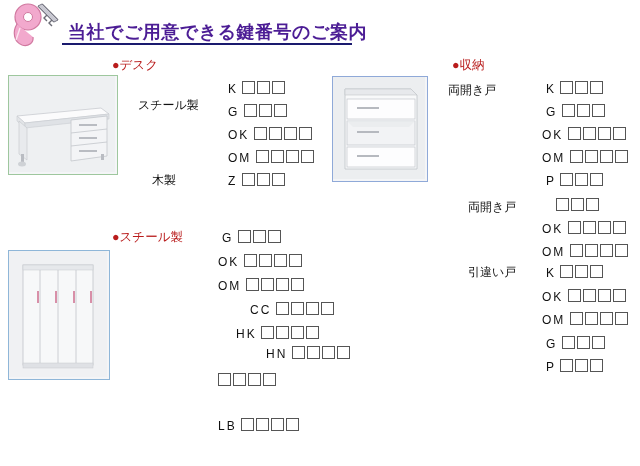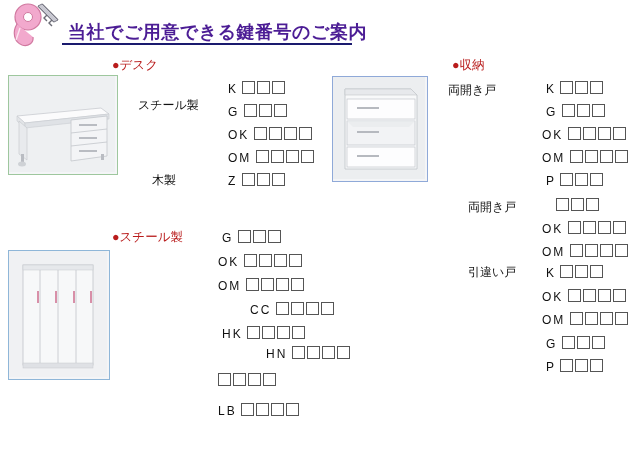--- a/index.html
+++ b/index.html
@@ -218,33 +218,33 @@
     <span><span class="box"></span><span class="box"></span><span class="box"></span><span class="box"></span></span>
   </div>
   <div class="code" style="left:218px; top:278px;">
     <span class="ltr">OM</span>
     <span><span class="box"></span><span class="box"></span><span class="box"></span><span class="box"></span></span>
   </div>
   <div class="code" style="left:226px; top:302px;margin-left:24px;">
     <span class="ltr">CC</span>
     <span><span class="box"></span><span class="box"></span><span class="box"></span><span class="box"></span></span>
   </div>
-  <div class="code" style="left:222px; top:326px;">
+  <div class="code" style="left:236px; top:326px;">
     <span class="ltr">HK</span>
     <span><span class="box"></span><span class="box"></span><span class="box"></span><span class="box"></span></span>
   </div>
   <div class="code" style="left:218px; top:346px;margin-left:48px;">
     <span class="ltr">HN</span>
     <span><span class="box"></span><span class="box"></span><span class="box"></span><span class="box"></span></span>
   </div>
   <div class="code" style="left:218px; top:373px;">
     <span class="ltr"></span>
     <span><span class="box"></span><span class="box"></span><span class="box"></span><span class="box"></span></span>
   </div>
-  <div class="code" style="left:218px; top:403px;text-align:right;">
+  <div class="code" style="left:218px; top:418px;text-align:right;">
     <span class="ltr">LB</span>
     <span><span class="box"></span><span class="box"></span><span class="box"></span><span class="box"></span></span>
   </div>
 
   <div class="lbl section-head" style="left:452px; top:58px;">●収納</div>
 
   <div class="photo cabinet">
     <svg width="92" height="102" viewBox="0 0 92 102">
       <rect x="0" y="0" width="92" height="102" fill="#eceef0"></rect>
       <polygon points="12,12 78,12 84,18 84,92 12,92" fill="#f8f9fa" stroke="#c3c6cb" stroke-width="0.9"></polygon>

